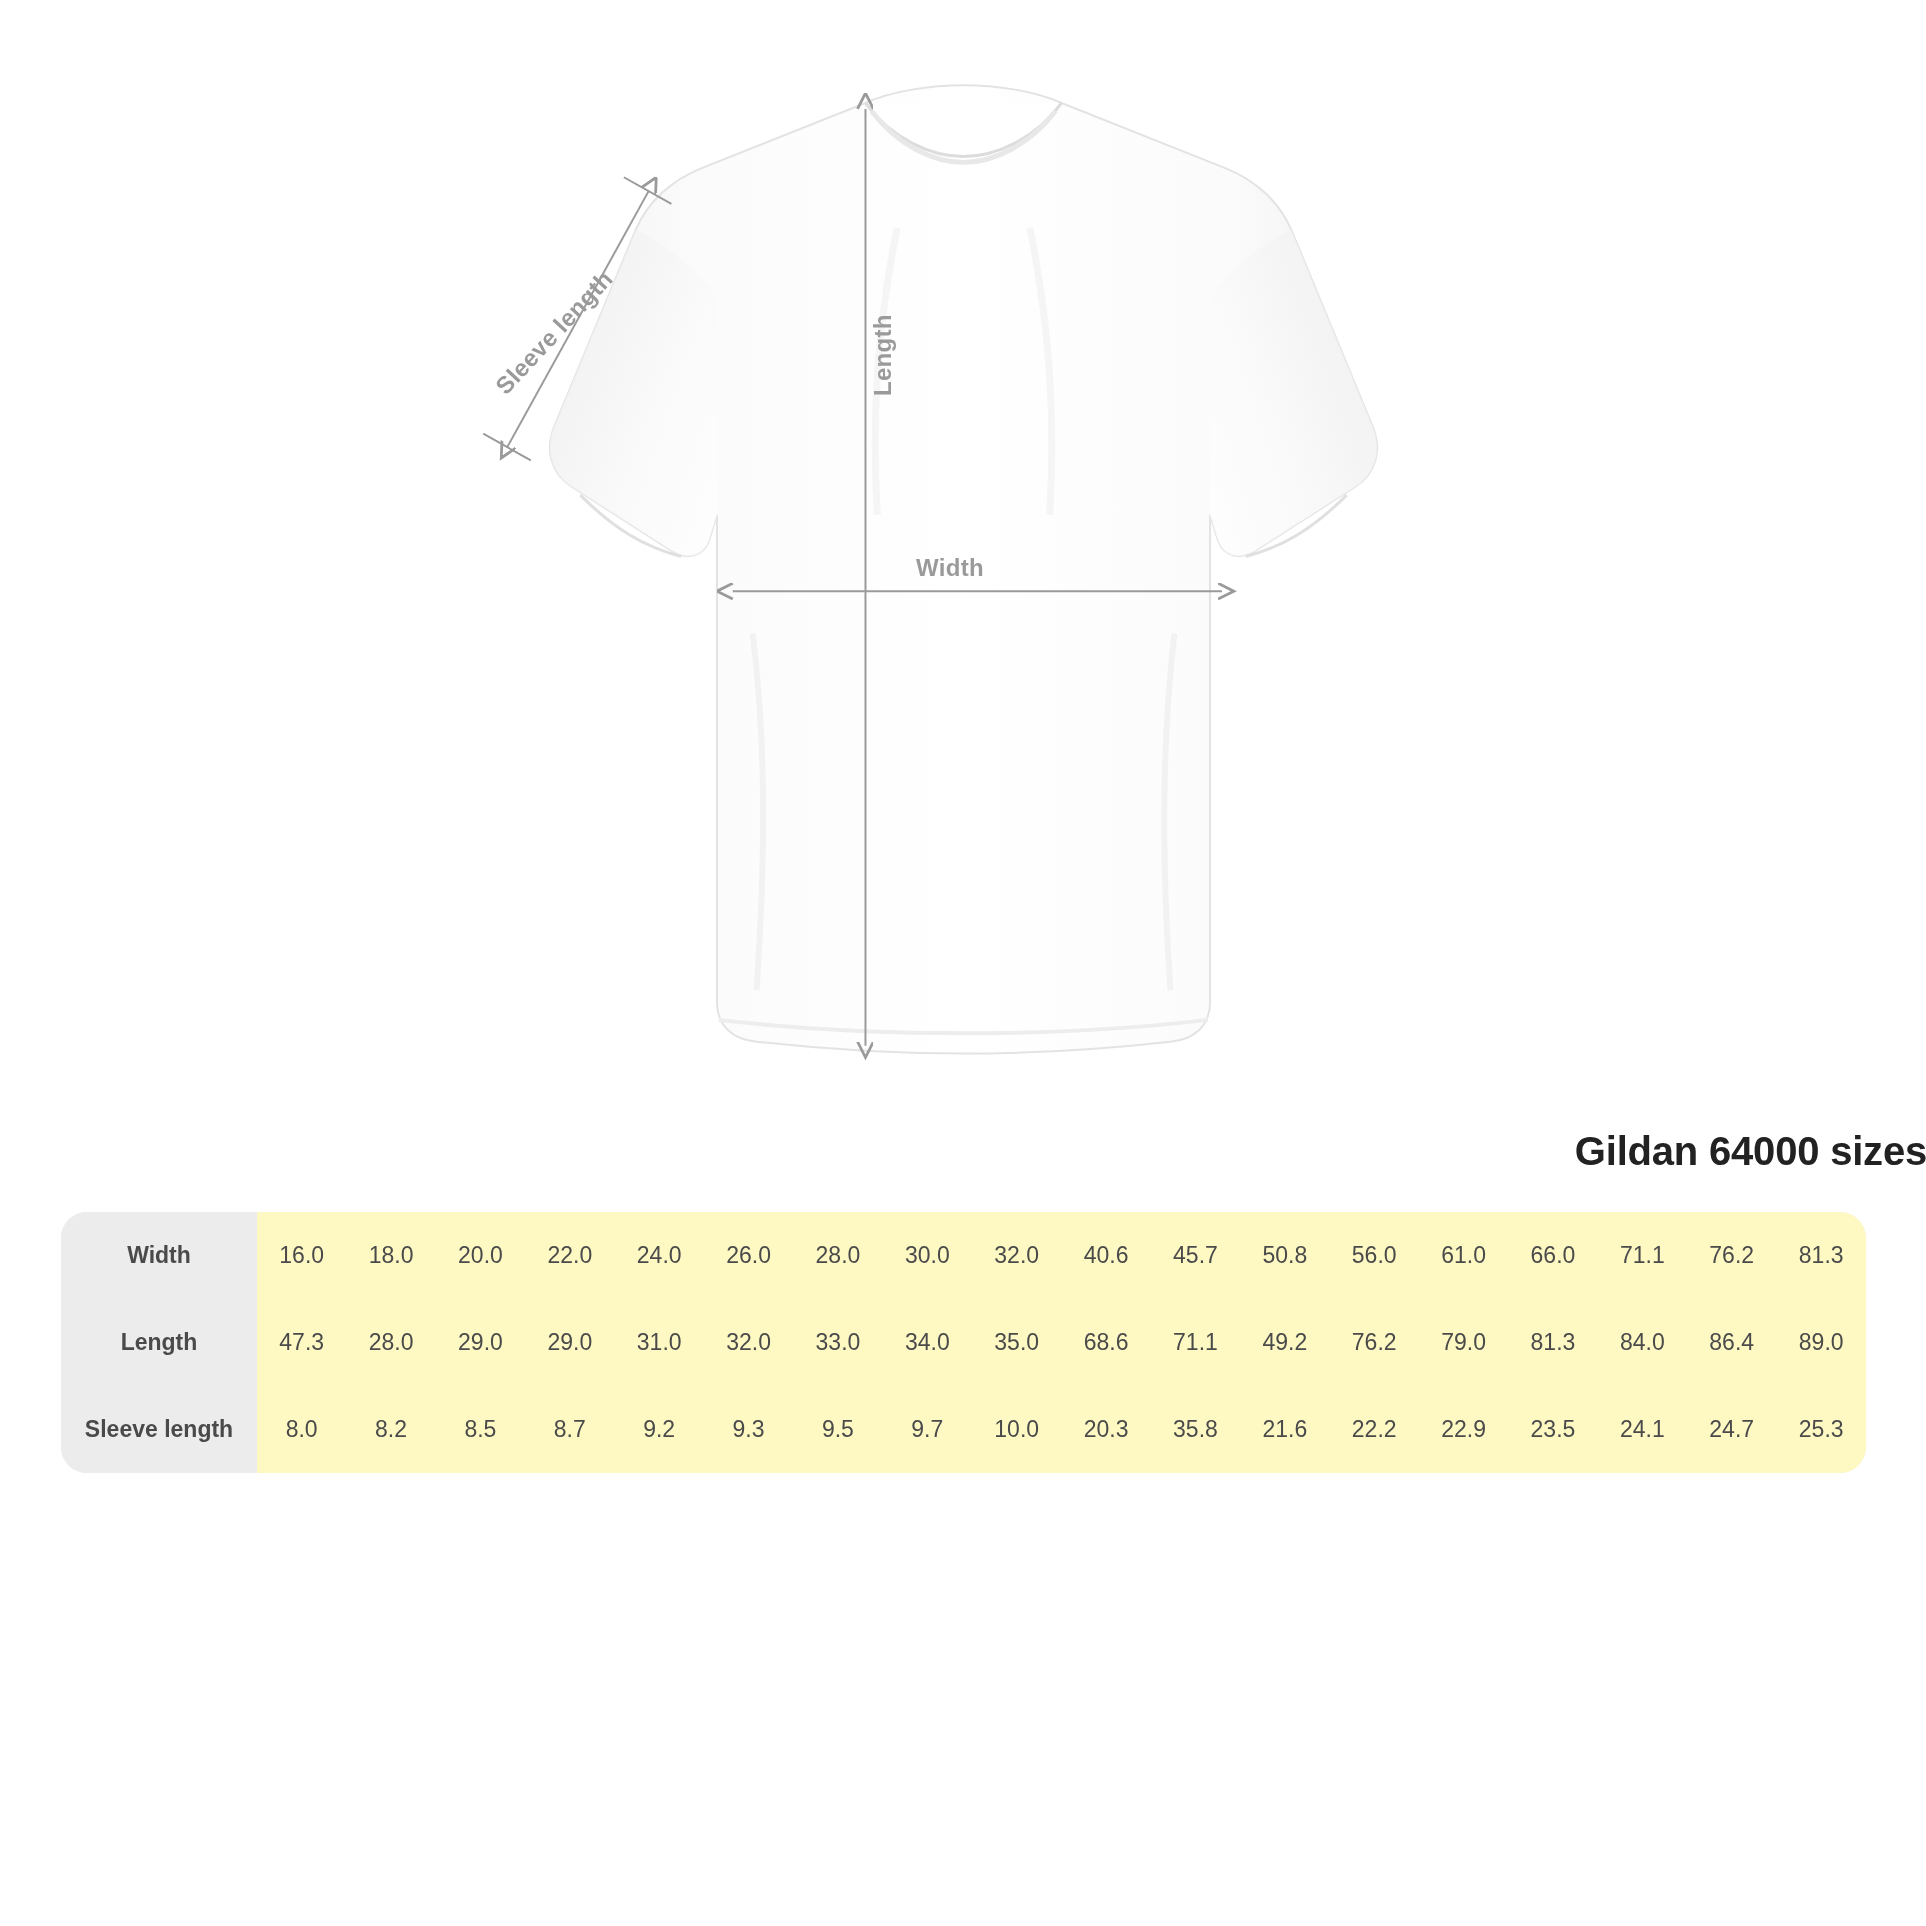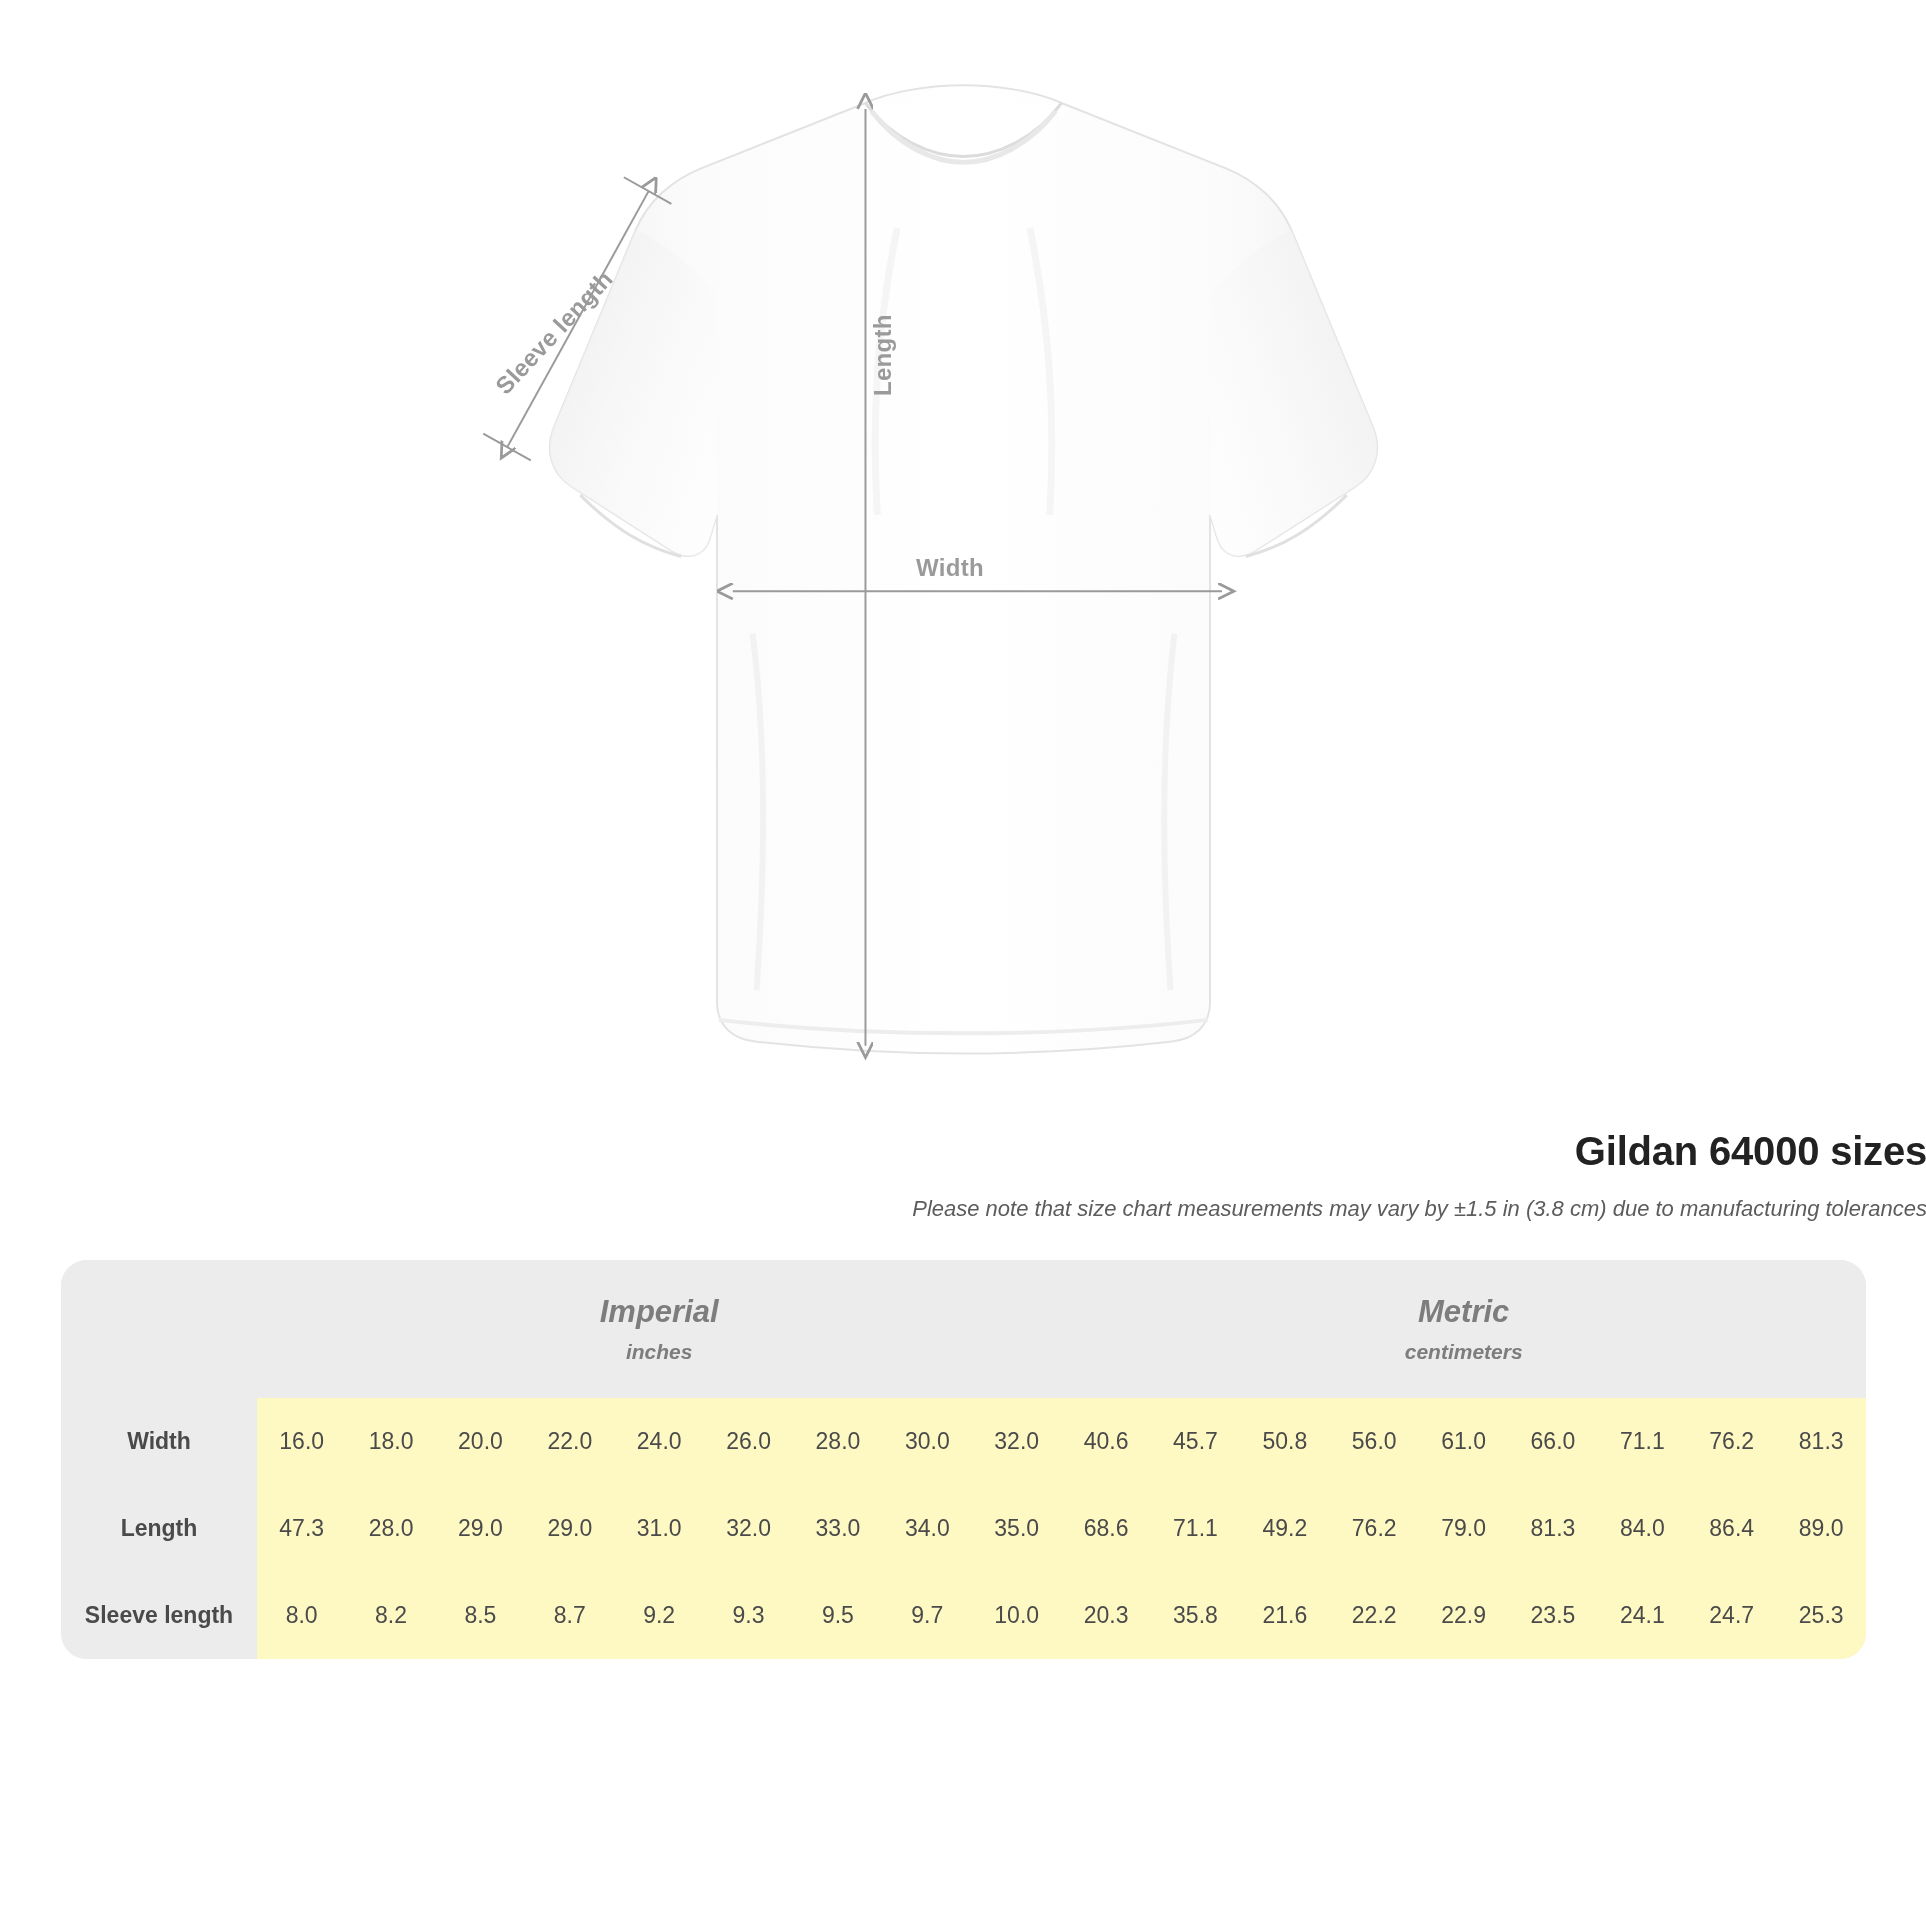--- a/index.html
+++ b/index.html
@@ -241,40 +241,28 @@
       </g>
     </svg>
 
     <span class="dim-label width-label">Width</span>
     <span class="dim-label length-label">Length</span>
     <span class="dim-label sleeve-label">Sleeve length</span>
   </div>
 
   <div class="title-block">
     <h1 class="chart-title">Gildan 64000 sizes</h1>
-    <div class="chart-note">Please note that size chart measurements may vary by ±1.5 in (3.8 cm) due to manufacturing tolerances</div>
   </div>
 
   <div class="table-wrap">
     <table class="size-table">
       <colgroup>
         <col class="label-col">
       </colgroup>
       <thead>
-        <tr class="system-row">
-          <th></th>
-          <th colspan="9">
-            <span class="system-name">Imperial</span>
-            <span class="system-unit">inches</span>
-          </th>
-          <th colspan="9">
-            <span class="system-name">Metric</span>
-            <span class="system-unit">centimeters</span>
-          </th>
-        </tr>
       </thead>
       <tbody>
         <tr>
           <td class="row-head">Width</td>
           <td>16.0</td>
           <td>18.0</td>
           <td>20.0</td>
           <td>22.0</td>
           <td>24.0</td>
           <td>26.0</td>

